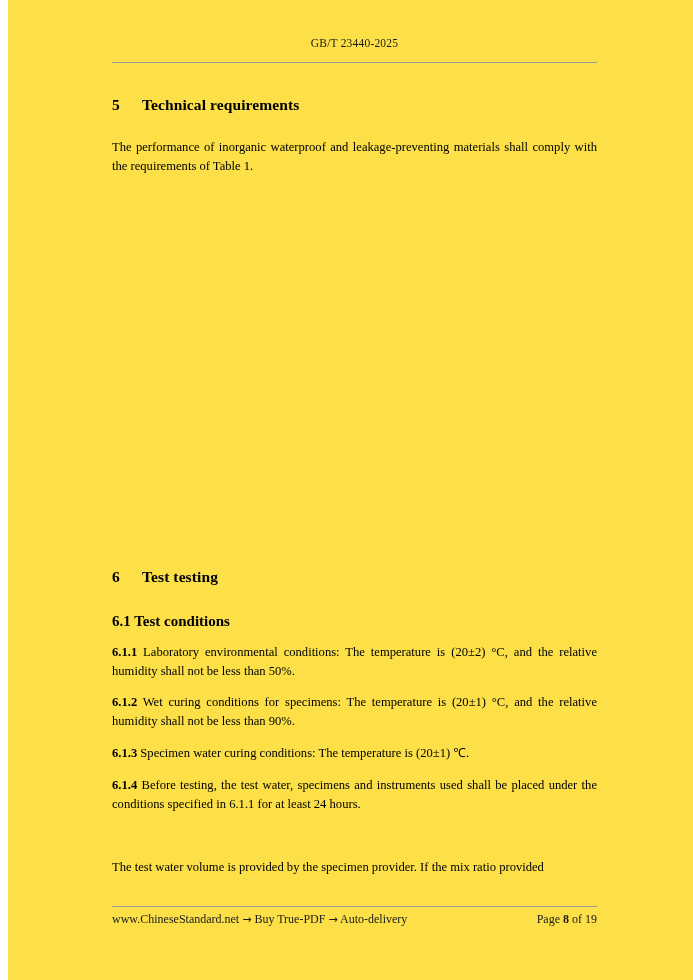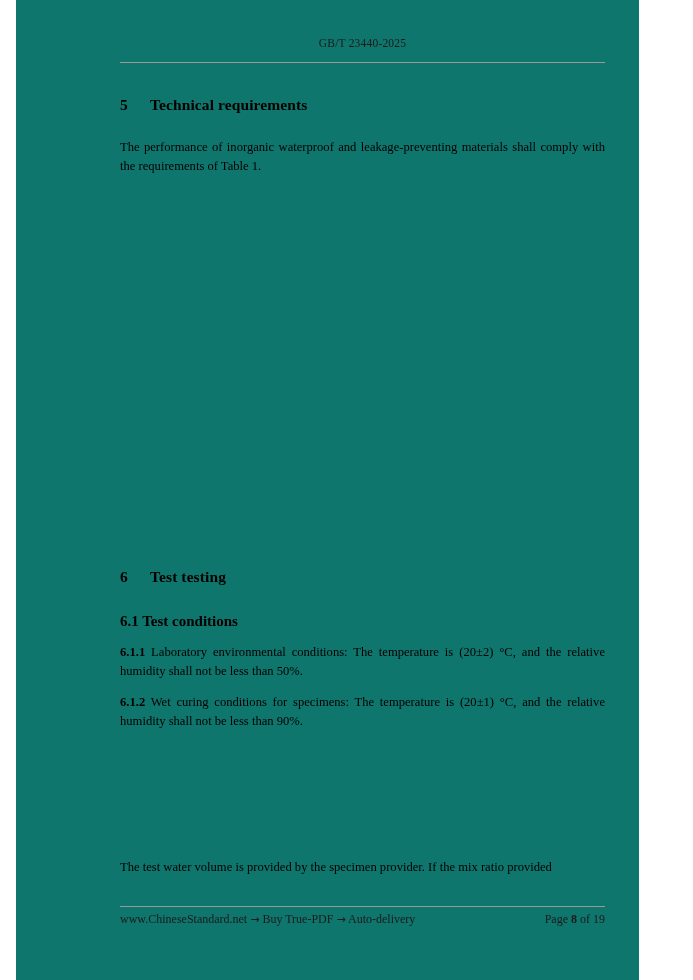--- a/index.html
+++ b/index.html
@@ -10,25 +10,25 @@
   body {
     width: 693px;
     height: 980px;
     font-family: "Liberation Serif", serif;
     color: #000000;
     position: relative;
     overflow: hidden;
   }
   .page {
     position: absolute;
-    left: 16px;
+    left: 8px;
     top: 0;
-    width: 623px;
+    width: 686px;
     height: 980px;
-    background: #0f766e;
+    background: #fde047;
   }
   .content {
     position: absolute;
     left: 104px;
     top: 0;
     width: 485px;
     height: 980px;
   }
 
   
@@ -145,21 +145,23 @@
     <div class="clause-title" style="top: 568px;">
       <span class="num">6</span><span>Test testing</span>
     </div>
 
     <div class="sub-title" style="top: 613px;">6.1 Test conditions</div>
 
     <div class="para" style="top: 643px;"><b>6.1.1</b><span> Laboratory environmental conditions: The temperature is (20±2) °C, and the relative humidity shall not be less than 50%.</span></div>
 
     <div class="para" style="top: 693px;"><b>6.1.2</b><span> Wet curing conditions for specimens: The temperature is (20±1) °C, and the relative humidity shall not be less than 90%.</span></div>
 
+    <div class="para" style="top: 744px;"><b>6.1.3</b><span> Specimen water curing conditions: The temperature is (20±1) ℃.</span></div>
 
+    <div class="para" style="top: 776px;"><b>6.1.4</b><span> Before testing, the test water, specimens and instruments used shall be placed under the conditions specified in 6.1.1 for at least 24 hours.</span></div>
 
 
     <div class="para" style="top: 858px;">The test water volume is provided by the specimen provider. If the mix ratio provided</div>
 
     <div class="footer-rule"></div>
     <div class="footer">
       <div class="footer-left">
         <span class="site">www.ChineseStandard.net</span>
         <span class="arrow">→</span>
         <span>Buy True-PDF</span>

